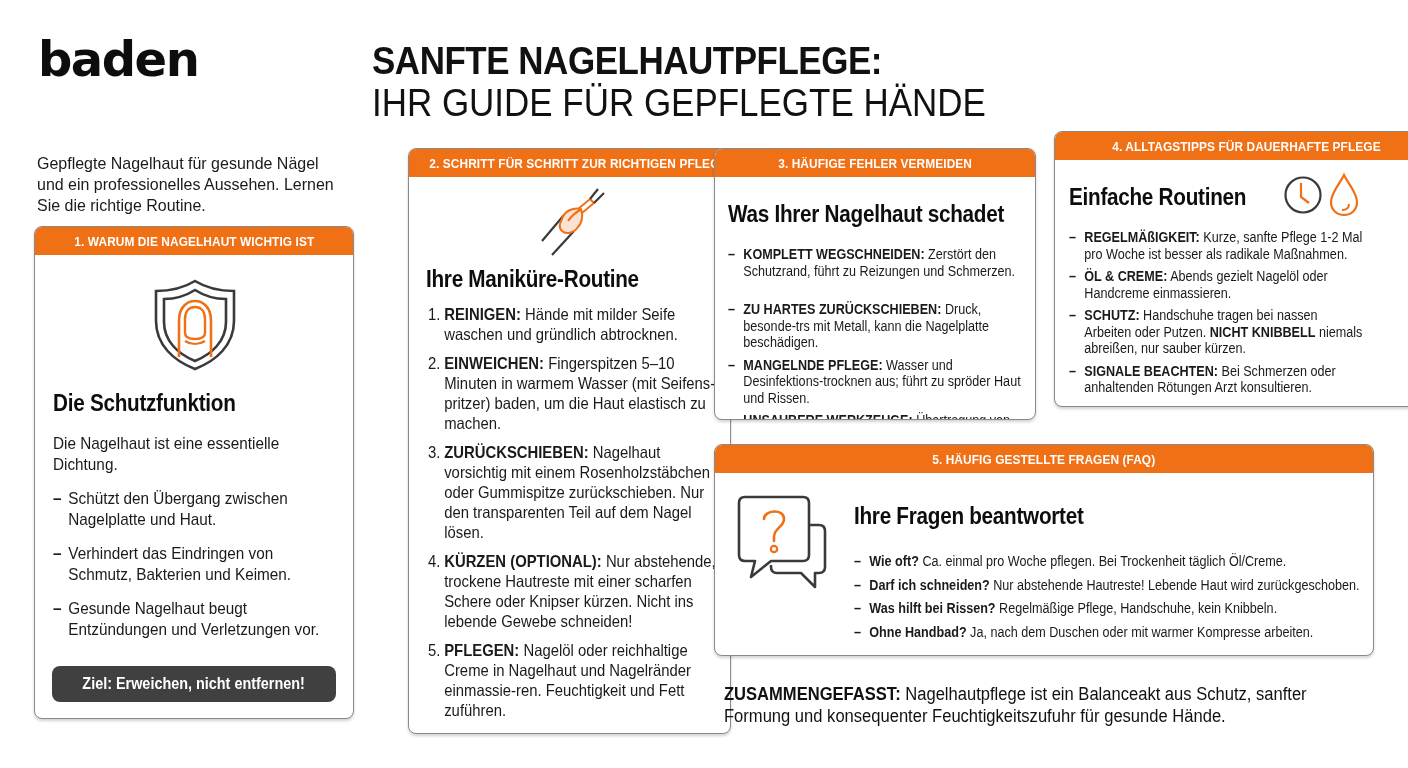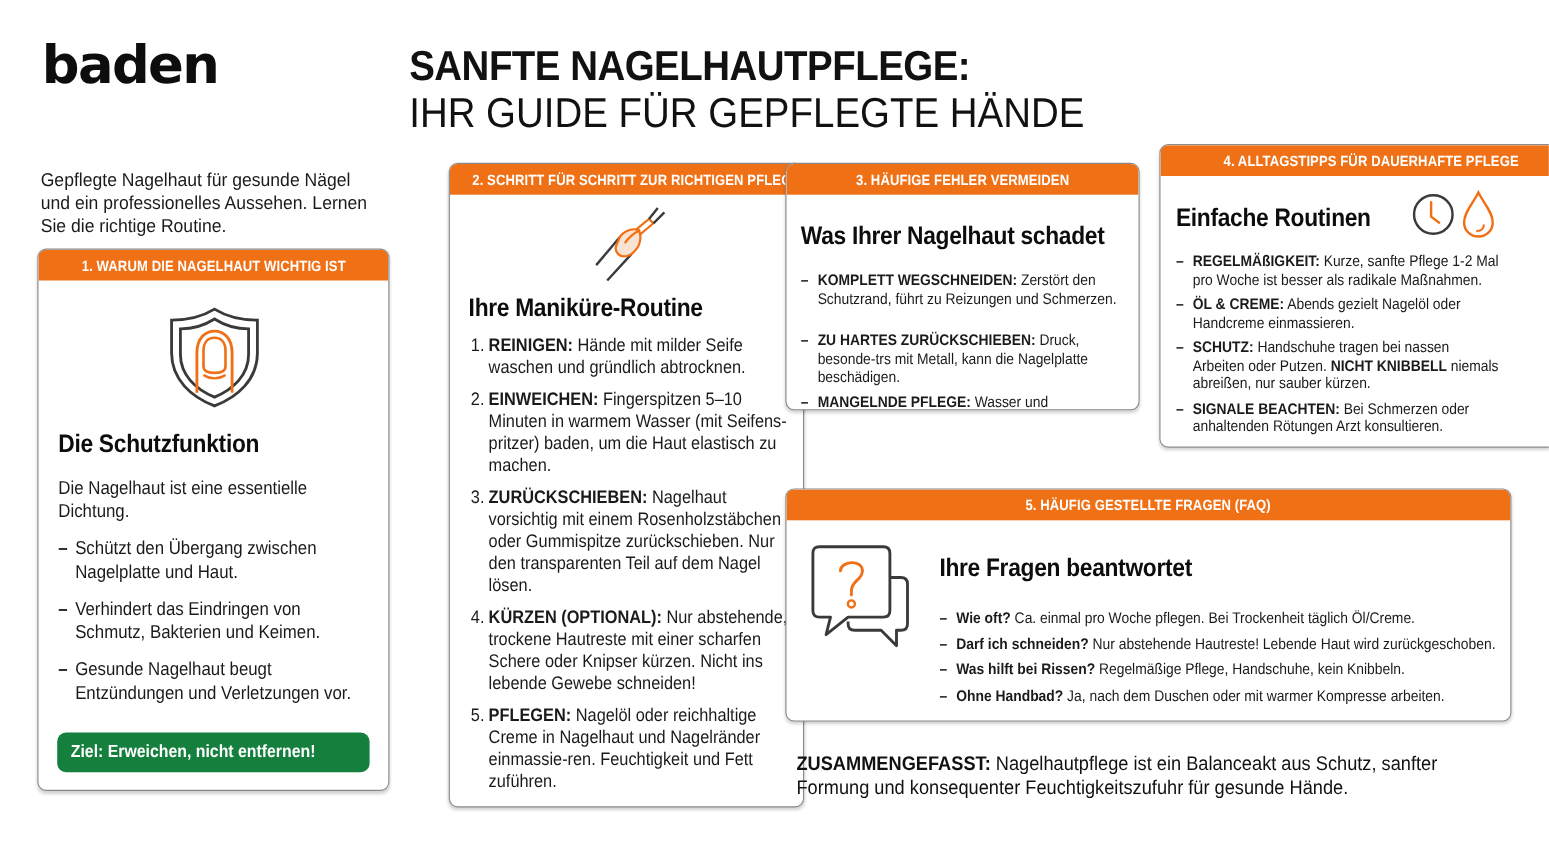--- a/index.html
+++ b/index.html
@@ -17,21 +17,21 @@
 
     .card { position: absolute; background: #fff; border: 1.5px solid #8a8a8a; border-radius: 8px; box-shadow: 0 2px 3px rgba(0,0,0,0.18); overflow: hidden; }
     .card-header { background: #f07016; color: #fff; font-weight: bold; font-size: 13.5px; text-align: center; height: 28px; line-height: 29px; letter-spacing: 0.1px; white-space: nowrap; }
     .card-header span { display: inline-block; transform: scaleX(0.88); }
 
     .h2 { font-weight: bold; font-size: 23px; color: #0d0d0d; letter-spacing: -0.3px; white-space: nowrap; transform: scaleX(0.9); transform-origin: left; }
 
     .body-text { font-size: 15.5px; line-height: 19.5px; color: #1a1a1a; }
     .cond { transform: scaleX(0.9); transform-origin: left; }
 
-    .cta { position: absolute; background: #15803d; color: #fff; font-weight: bold; font-size: 16px; border-radius: 8px; height: 36px; line-height: 36px; white-space: nowrap; }
+    .cta { position: absolute; background: #404040; color: #fff; font-weight: bold; font-size: 16px; border-radius: 8px; text-align: center; height: 36px; line-height: 36px; white-space: nowrap; }
     .cta span { display: inline-block; transform: scaleX(0.9); }
 
     .dash-list { list-style: none; }
     .dash-list li { position: relative; padding-left: 17px; }
     .dash-list li::before { content: "\2013"; position: absolute; left: 0; top: 0; font-weight: bold; }
 
     .num-list { list-style: none; }
     .num-list li { position: relative; padding-left: 18px; margin-bottom: 9px; }
     .num-list li .n { position: absolute; left: 0; top: 0; }
 
@@ -93,21 +93,21 @@
   <div class="h2" style="position:absolute; left:17px; top:117px;">Ihre Maniküre-Routine</div>
   <ol class="num-list body-text cond" style="position:absolute; left:19px; top:155px; width:322px; font-size:16.5px; line-height:20px;">
     <li><span class="n">1.</span><b>REINIGEN:</b><span> Hände mit milder Seife waschen und gründlich abtrocknen.</span></li>
     <li><span class="n">2.</span><b>EINWEICHEN:</b><span> Fingerspitzen 5–10 Minuten in warmem Wasser (mit Seifens-pritzer) baden, um die Haut elastisch zu machen.</span></li>
     <li><span class="n">3.</span><b>ZURÜCKSCHIEBEN:</b><span> Nagelhaut vorsichtig mit einem Rosenholzstäbchen oder Gummispitze zurückschieben. Nur den transparenten Teil auf dem Nagel lösen.</span></li>
     <li><span class="n">4.</span><b>KÜRZEN (OPTIONAL):</b><span> Nur abstehende, trockene Hautreste mit einer scharfen Schere oder Knipser kürzen. Nicht ins lebende Gewebe schneiden!</span></li>
     <li><span class="n">5.</span><b>PFLEGEN:</b><span> Nagelöl oder reichhaltige Creme in Nagelhaut und Nagelränder einmassie-ren. Feuchtigkeit und Fett zuführen.</span></li>
   </ol>
 </div>
 
-<div class="card" style="left:714px; top:148px; width:322px; height:225px;">
+<div class="card" style="left:714px; top:148px; width:322px; height:272px;">
   <div class="card-header"><span>3. HÄUFIGE FEHLER VERMEIDEN</span></div>
   <div class="h2" style="position:absolute; left:13px; top:52px;">Was Ihrer Nagelhaut schadet</div>
   <ul class="dash-list body-text small cond" style="position:absolute; left:13px; top:97px; width:330px; font-size:14px; line-height:16.5px;">
     <li style="margin-bottom:22px;"><b>KOMPLETT WEGSCHNEIDEN:</b><span> Zerstört den Schutzrand, führt zu Reizungen und Schmerzen.</span></li>
     <li style="margin-bottom:6px;"><b>ZU HARTES ZURÜCKSCHIEBEN:</b><span> Druck, besonde-trs mit Metall, kann die Nagelplatte beschädigen.</span></li>
     <li style="margin-bottom:6px;"><b>MANGELNDE PFLEGE:</b><span> Wasser und Desinfektions-trocknen aus; führt zu spröder Haut und Rissen.</span></li>
     <li><b>UNSAUBERE WERKZEUGE:</b><span> Übertragung von Keimen, Risiko für Infektionen.</span></li>
   </ul>
 </div>
 

